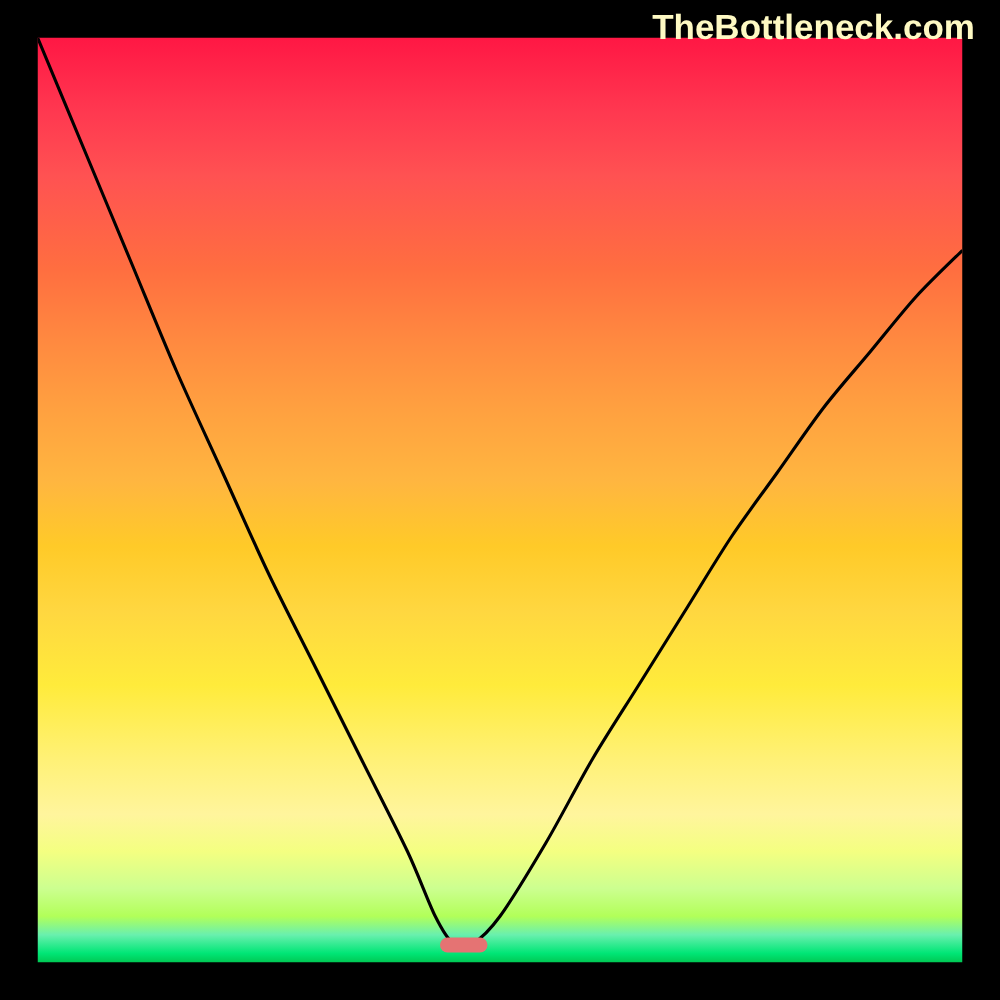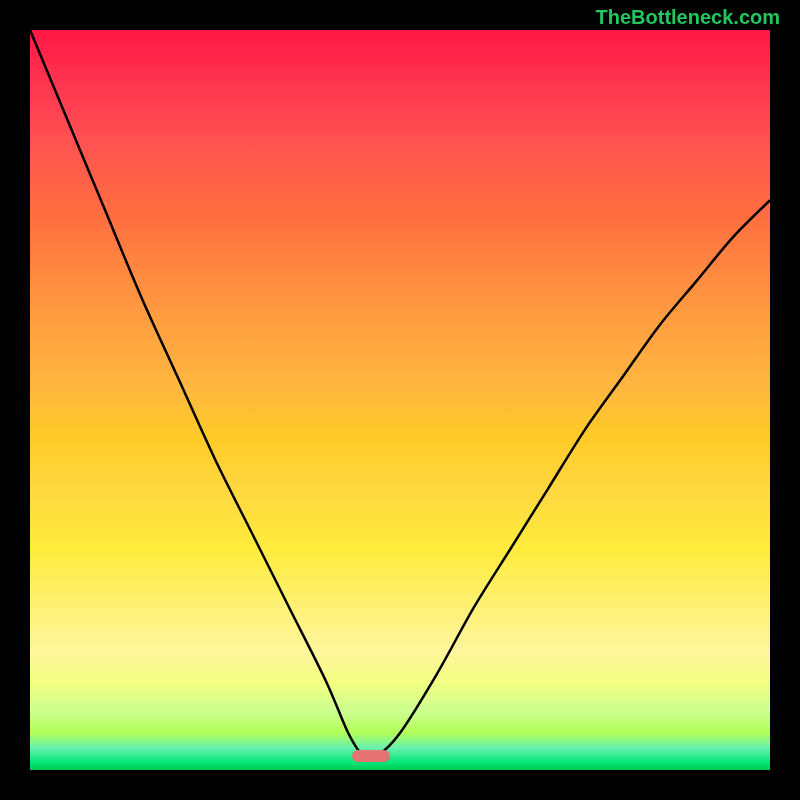--- a/index.html
+++ b/index.html
@@ -11,23 +11,23 @@
       width: 800px;
       height: 800px;
       background: #000;
       position: relative;
       overflow: hidden;
     }
     .watermark {
       position: absolute;
       top: 6px;
       right: 20px;
-      color: #22c55e;
+      color: #fef9c3;
       font-family: Arial, sans-serif;
-      font-size: 20px;
+      font-size: 28px;
       font-weight: bold;
       z-index: 10;
     }
     .plot-area {
       position: absolute;
       top: 30px;
       left: 30px;
       width: 740px;
       height: 740px;
       overflow: hidden;

